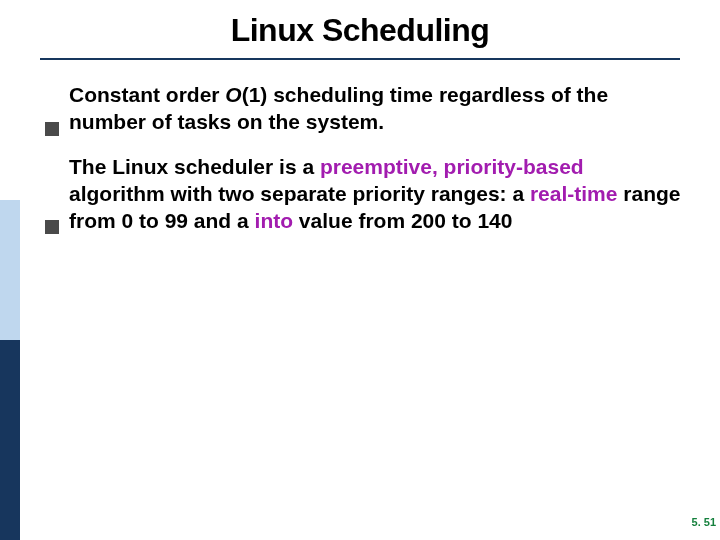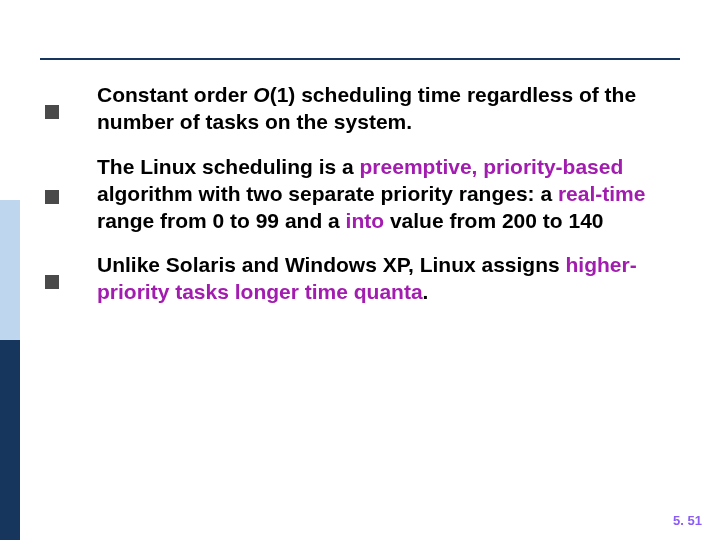--- a/index.html
+++ b/index.html
@@ -65,86 +65,80 @@
     border-bottom: 2.5px solid #17365d;
   }
   .content {
     position: absolute;
     left: 45px;
     top: 82px;
     width: 640px;
   }
   .bullet {
     display: flex;
-    align-items: center;
+    align-items: flex-end;
     margin-bottom: 18px;
     font-size: 21px;
     line-height: 1.28;
     font-weight: 700;
-    gap: 28px;
   }
   .bullet .sq {
     flex: 0 0 auto;
     width: 14px;
     height: 14px;
     background: #4a4a4a;
     margin-top: 6px;
     margin-right: 10px;
   }
   .bullet .txt {
     flex: 1 1 auto;
   }
   .em-orange {
     color: #a21caf;
   }
   .em-italic {
     font-style: italic;
   }
   .pagenum {
     position: absolute;
-    right: 18px;
+    right: 4px;
     bottom: 12px;
-    font-size: 13px;
+    font-size: 11px;
     font-weight: 700;
-    color: #8b5cf6;
+    color: #15803d;
   }
 </style>
 </head>
 <body>
 
 <div class="slide">
 
   <div class="side-stripe">
     <div class="stripe-top"></div>
     <div class="stripe-mid"></div>
     <div class="stripe-bot"></div>
   </div>
 
+  <div class="title">Linux Scheduling</div>
   <div class="title-rule"></div>
 
   <div class="content">
 
     <div class="bullet">
       <div class="sq"></div>
       <div class="txt">
         <span>Constant order </span><span class="em-italic">O</span><span>(1)</span><span> scheduling time regardless of the number of tasks on the system.</span>
       </div>
     </div>
 
     <div class="bullet">
       <div class="sq"></div>
       <div class="txt">
-        <span>The Linux scheduling is a </span><span class="em-orange">preemptive, priority-based</span><span> algorithm with two separate priority ranges: a </span><span class="em-orange">real-time</span><span> range from 0 to 99 and a </span><span class="em-orange">into</span><span> value from 200 to 140</span>
+        <span>The Linux scheduler is a </span><span class="em-orange">preemptive, priority-based</span><span> algorithm with two separate priority ranges: a </span><span class="em-orange">real-time</span><span> range from 0 to 99 and a </span><span class="em-orange">into</span><span> value from 200 to 140</span>
       </div>
     </div>
 
 
-    <div class="bullet">
-      <div class="sq"></div>
-      <div class="txt">
-        <span>Unlike Solaris and Windows XP, Linux assigns </span><span class="em-orange">higher-priority tasks longer time quanta</span><span>.</span>
-      </div>
-    </div>
 
   </div>
 
   <div class="pagenum">5. 51</div>
 </div>
 
 </body></html>

